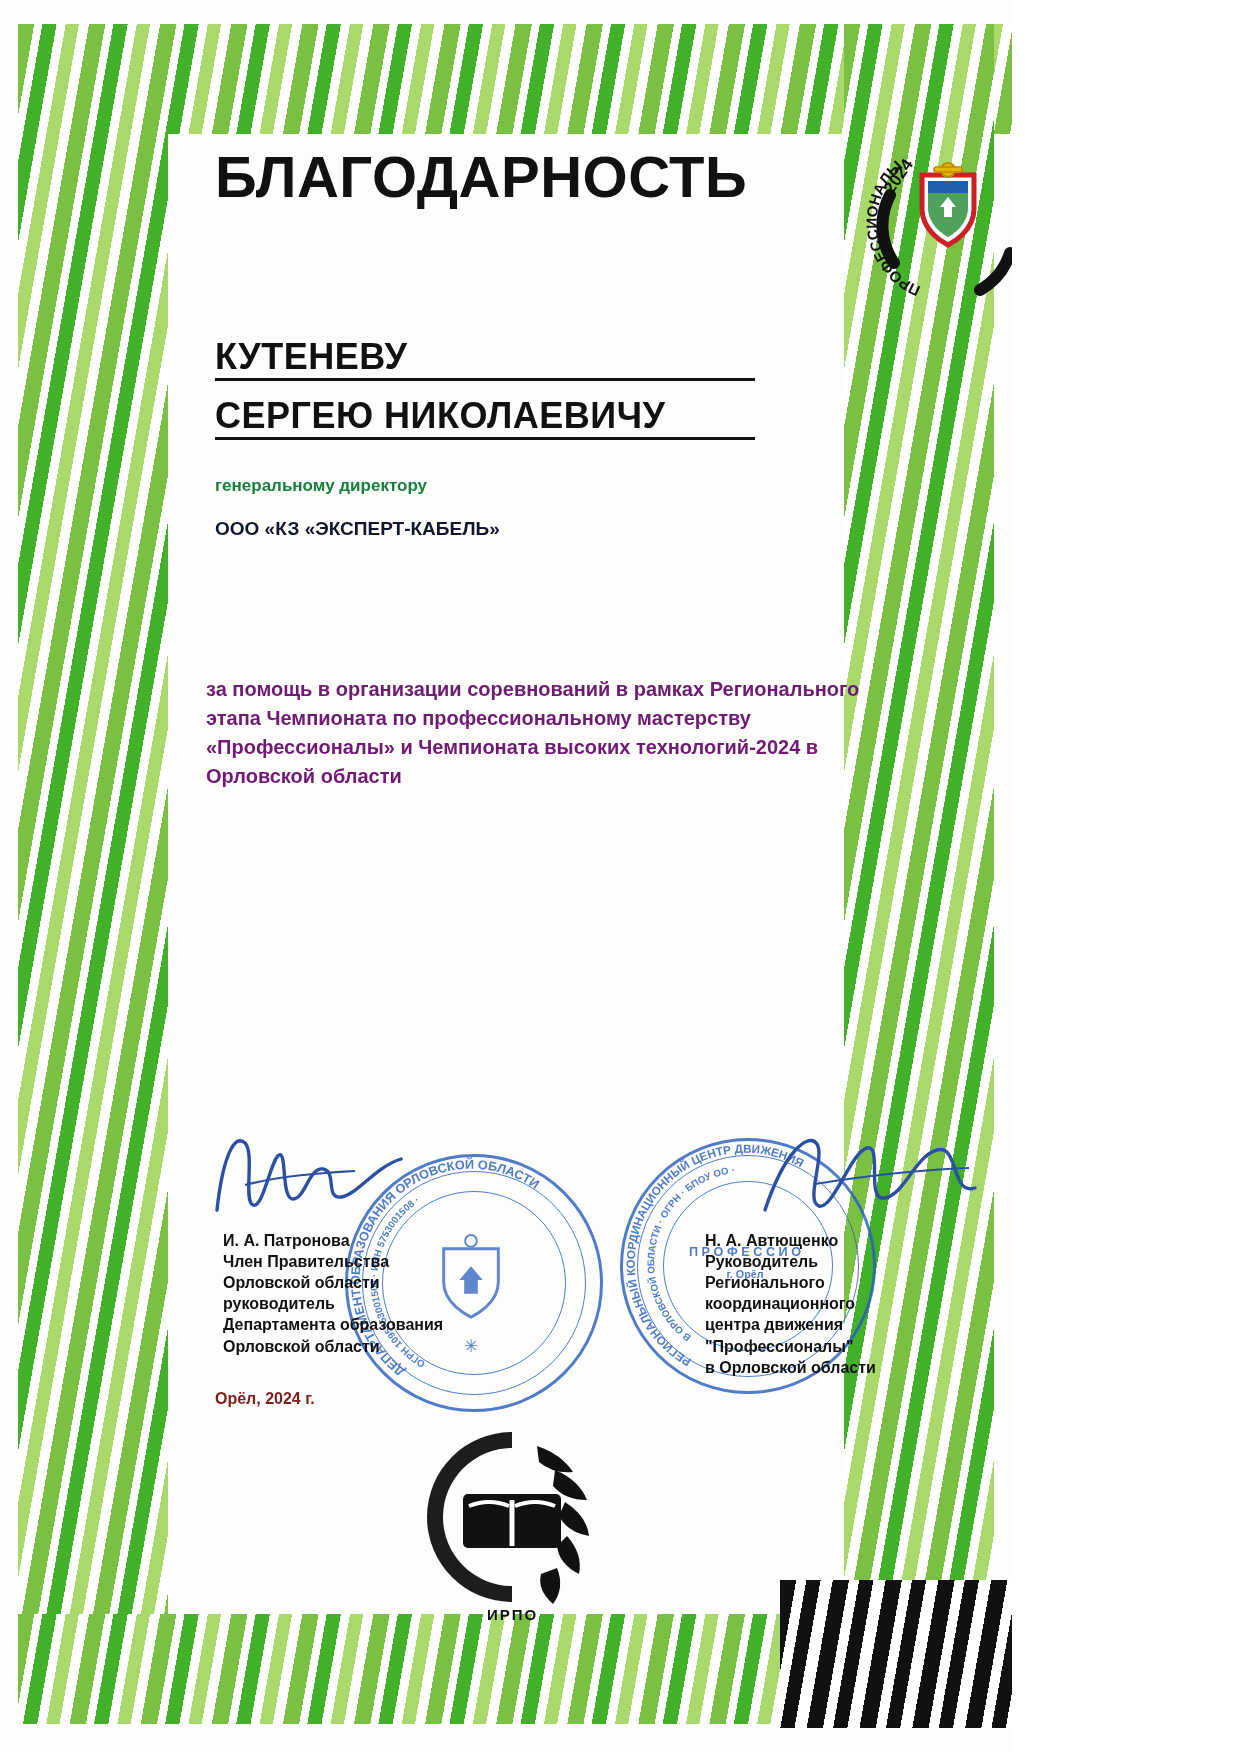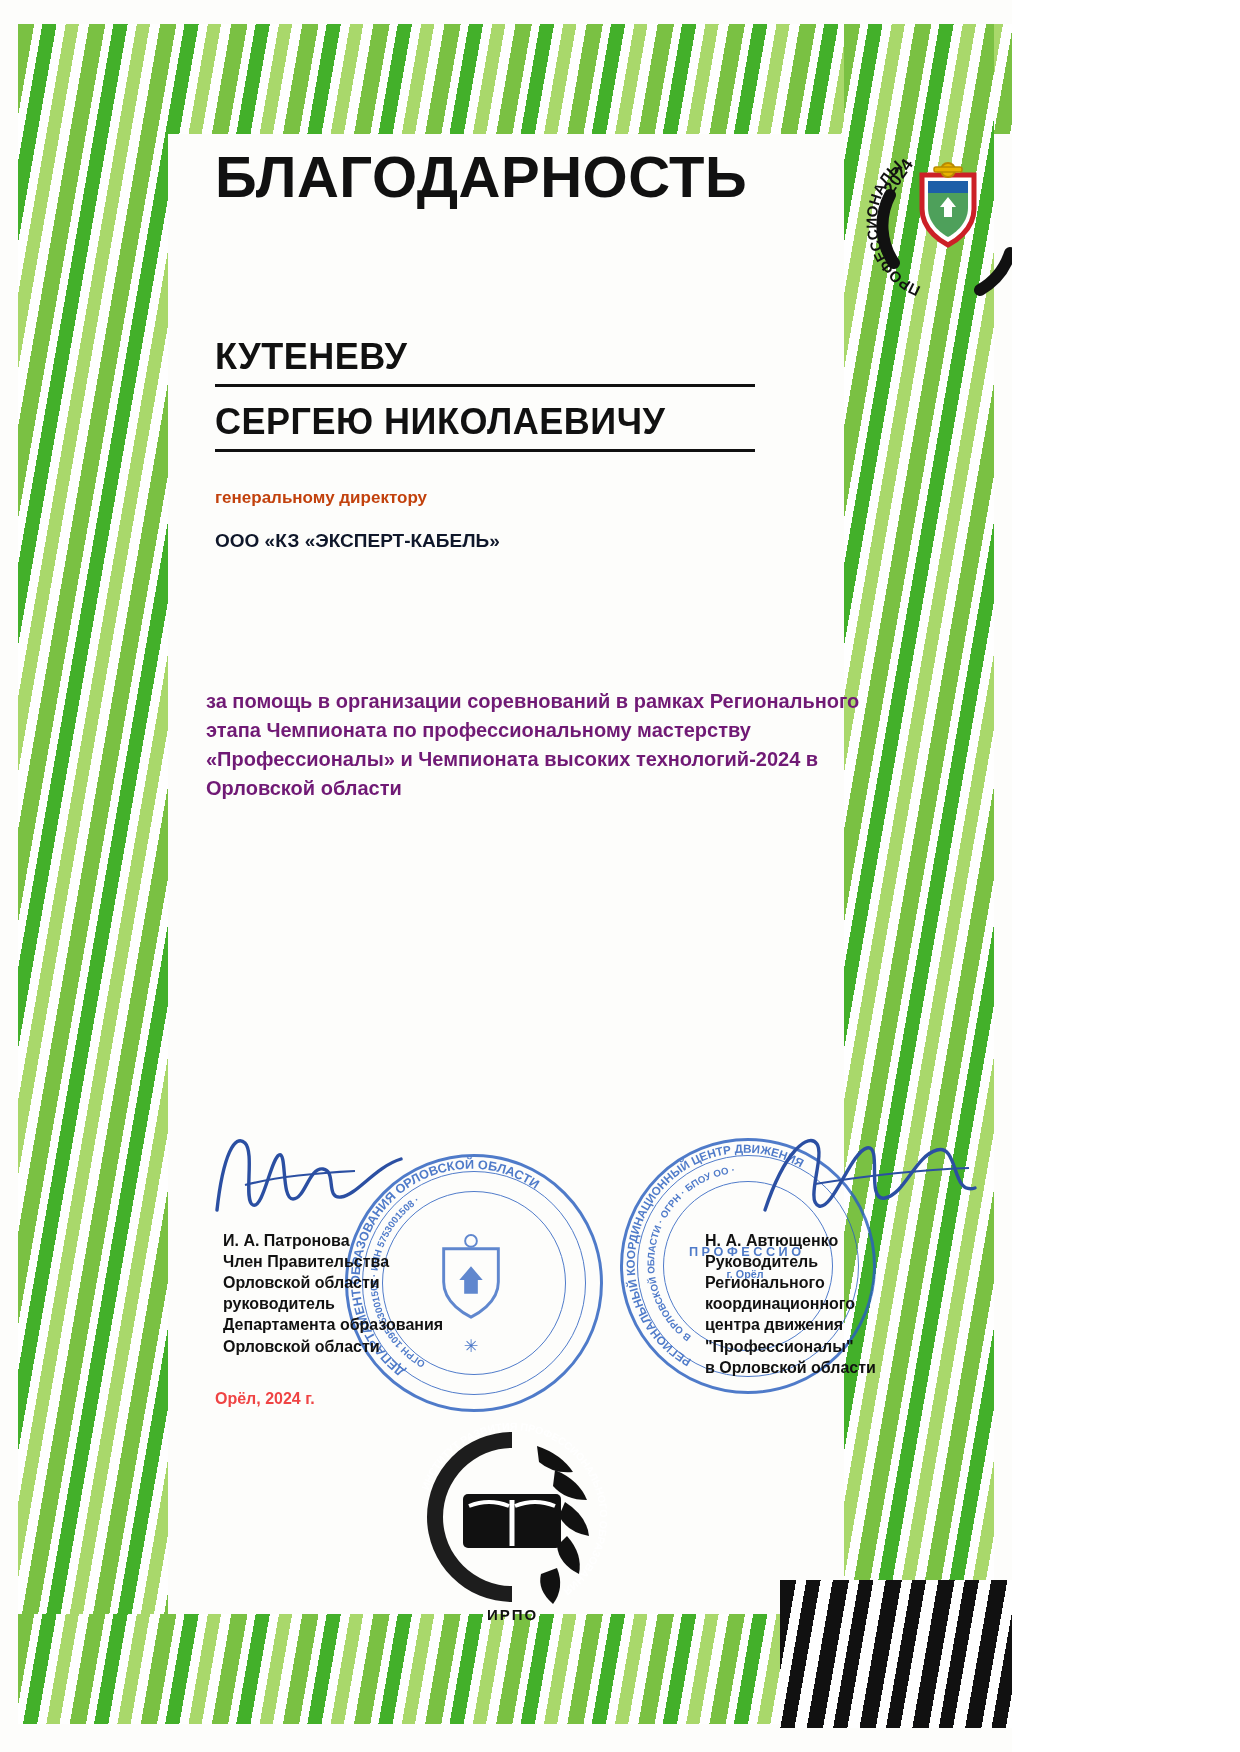--- a/index.html
+++ b/index.html
@@ -106,29 +106,28 @@
   .recipient {
     margin: 130px 0 0 25px;
     width: 540px;
   }
   .recipient .line {
     font-size: 36px;
     font-weight: bold;
     color: #111111;
     letter-spacing: 0.5px;
     border-bottom: 3px solid #111111;
-    padding-bottom: 6px;
     margin-bottom: 14px;
     white-space: nowrap;
   }
   .position {
     margin: 36px 0 8px 25px;
     font-size: 17px;
     font-weight: bold;
-    color: #c2410c;
+    color: #15803d;
   }
   .company {
     margin: 22px 0 0 25px;
     font-size: 19px;
     font-weight: bold;
     color: #0f172a;
   }
 
   .reason {
     margin: 135px 0 0 16px;
@@ -155,21 +154,21 @@
   }
   .sig-left  { left: 8px;   top: 80px; width: 300px; }
   .sig-right { left: 490px; top: 80px; width: 260px; }
 
   .place-date {
     position: absolute;
     left: 0px;
     top: 240px;
     font-size: 16px;
     font-weight: bold;
-    color: #ef4444;
+    color: #7f1d1d;
   }
 
   
   .stamp {
     position: absolute;
     border-radius: 50%;
     border: 3px solid #2a5fbf;
     opacity: 0.82;
   }
   .stamp-inner {

